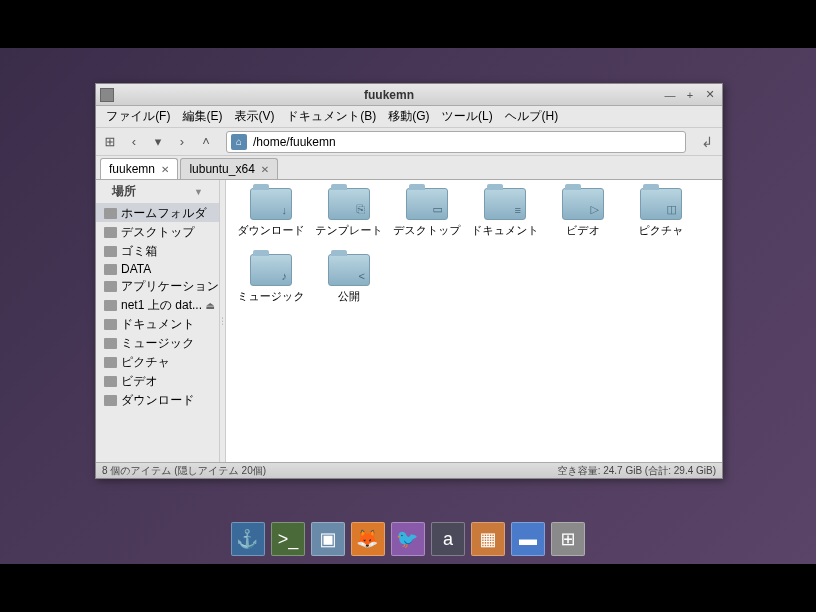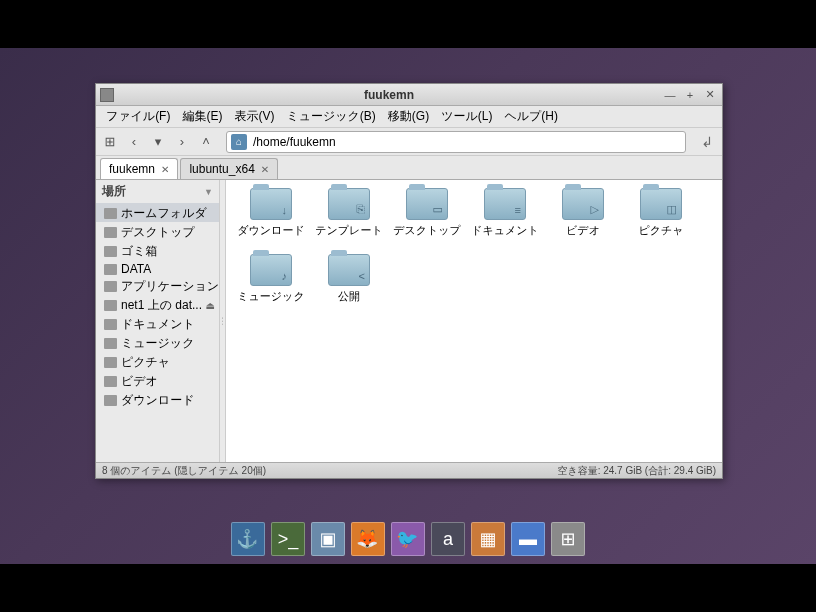--- a/index.html
+++ b/index.html
@@ -16,21 +16,21 @@
 .tool-btn { width: 20px; height: 20px; display: flex; align-items: center; justify-content: center; font-size: 13px; color: #555; cursor: pointer; }
 .pathbar { flex: 1; height: 22px; background: #fff; border: 1px solid #aaa; border-radius: 3px; display: flex; align-items: center; padding: 0 4px; font-size: 12px; margin: 0 6px; }
 .home-icon { width: 16px; height: 16px; background: #5a8ab0; border-radius: 2px; margin-right: 6px; display: flex; align-items: center; justify-content: center; font-size: 10px; color: #fff; }
 .go-btn { width: 22px; height: 22px; display: flex; align-items: center; justify-content: center; font-size: 14px; color: #666; }
 .tabs { height: 24px; background: #e8e8e8; display: flex; align-items: flex-end; padding: 0 4px; border-bottom: 1px solid #aaa; }
 .tab { display: flex; align-items: center; padding: 3px 8px; font-size: 12px; border: 1px solid #aaa; border-bottom: none; margin-right: 2px; border-radius: 3px 3px 0 0; background: #ddd; cursor: pointer; }
 .tab.active { background: #fff; }
 .tab-close { margin-left: 6px; font-size: 10px; color: #666; }
 .main { flex: 1; display: flex; background: #fff; overflow: hidden; }
 .sidebar { width: 124px; background: #eaeaea; border-right: 1px solid #ccc; display: flex; flex-direction: column; font-size: 12px; }
-.sidebar-header { padding: 3px 6px; font-weight: bold; color: #444; display: flex; justify-content: space-between; align-items: center; cursor: pointer; }
+.sidebar-header { padding: 3px 16px; font-weight: bold; color: #444; display: flex; justify-content: space-between; align-items: center; cursor: pointer; }
 .chev { font-size: 9px; color: #888; }
 .sidebar-item { padding: 2px 4px 0 8px; display: flex; align-items: center; cursor: pointer; white-space: nowrap; overflow: hidden; }
 .sidebar-item.selected { background: #d0d4da; }
 .side-ico { width: 13px; height: 11px; margin-right: 4px; flex-shrink: 0; display: inline-block; background: #999; border-radius: 1px; }
 .eject { margin-left: auto; font-size: 10px; color: #666; }
 .gutter { width: 6px; background: #eaeaea; border-right: 1px solid #ccc; display: flex; align-items: center; justify-content: center; color: #aaa; font-size: 9px; }
 .content { flex: 1; background: #fff; padding: 8px; display: flex; flex-wrap: wrap; align-content: flex-start; gap: 4px; }
 .folder { width: 74px; height: 62px; display: flex; flex-direction: column; align-items: center; justify-content: flex-start; font-size: 11px; cursor: pointer; text-align: center; }
 .folder-icon { width: 42px; height: 32px; background: linear-gradient(#b8d4e0,#8ab0c4); border-radius: 3px; position: relative; margin-bottom: 3px; border: 1px solid #7a9cb0; }
 .folder-icon::before { content: ''; position: absolute; top: -5px; left: 2px; width: 16px; height: 6px; background: #9cbcd0; border-radius: 2px 2px 0 0; }
@@ -50,21 +50,21 @@
     <div class="titlebar-title">fuukemn</div>
     <div class="win-btn">—</div>
     <div class="win-btn">+</div>
     <div class="win-btn">✕</div>
   </div>
 
   <div class="menubar">
     <span>ファイル(F)</span>
     <span>編集(E)</span>
     <span>表示(V)</span>
-    <span>ミュージック(B)</span>
+    <span>ドキュメント(B)</span>
     <span>移動(G)</span>
     <span>ツール(L)</span>
     <span>ヘルプ(H)</span>
   </div>
 
   <div class="toolbar">
     <div class="tool-btn">⊞</div>
     <div class="tool-btn">‹</div>
     <div class="tool-btn">▾</div>
     <div class="tool-btn">›</div>

